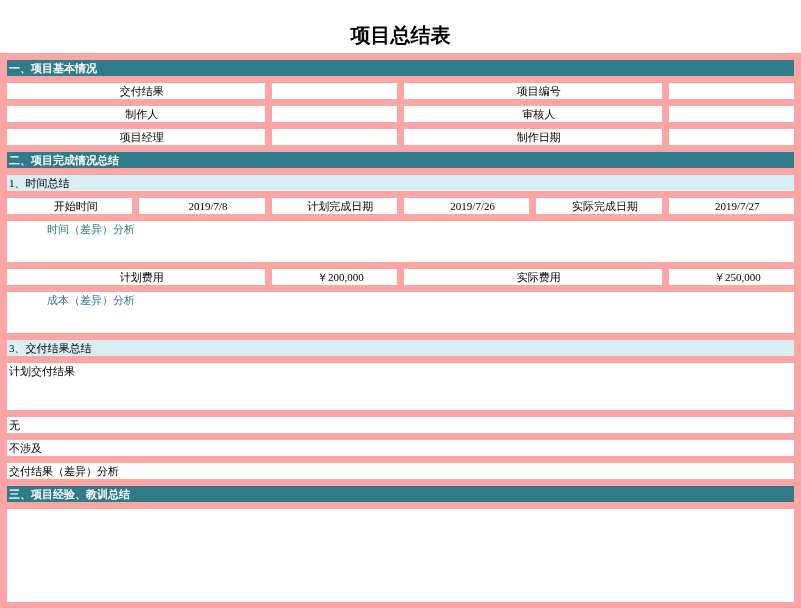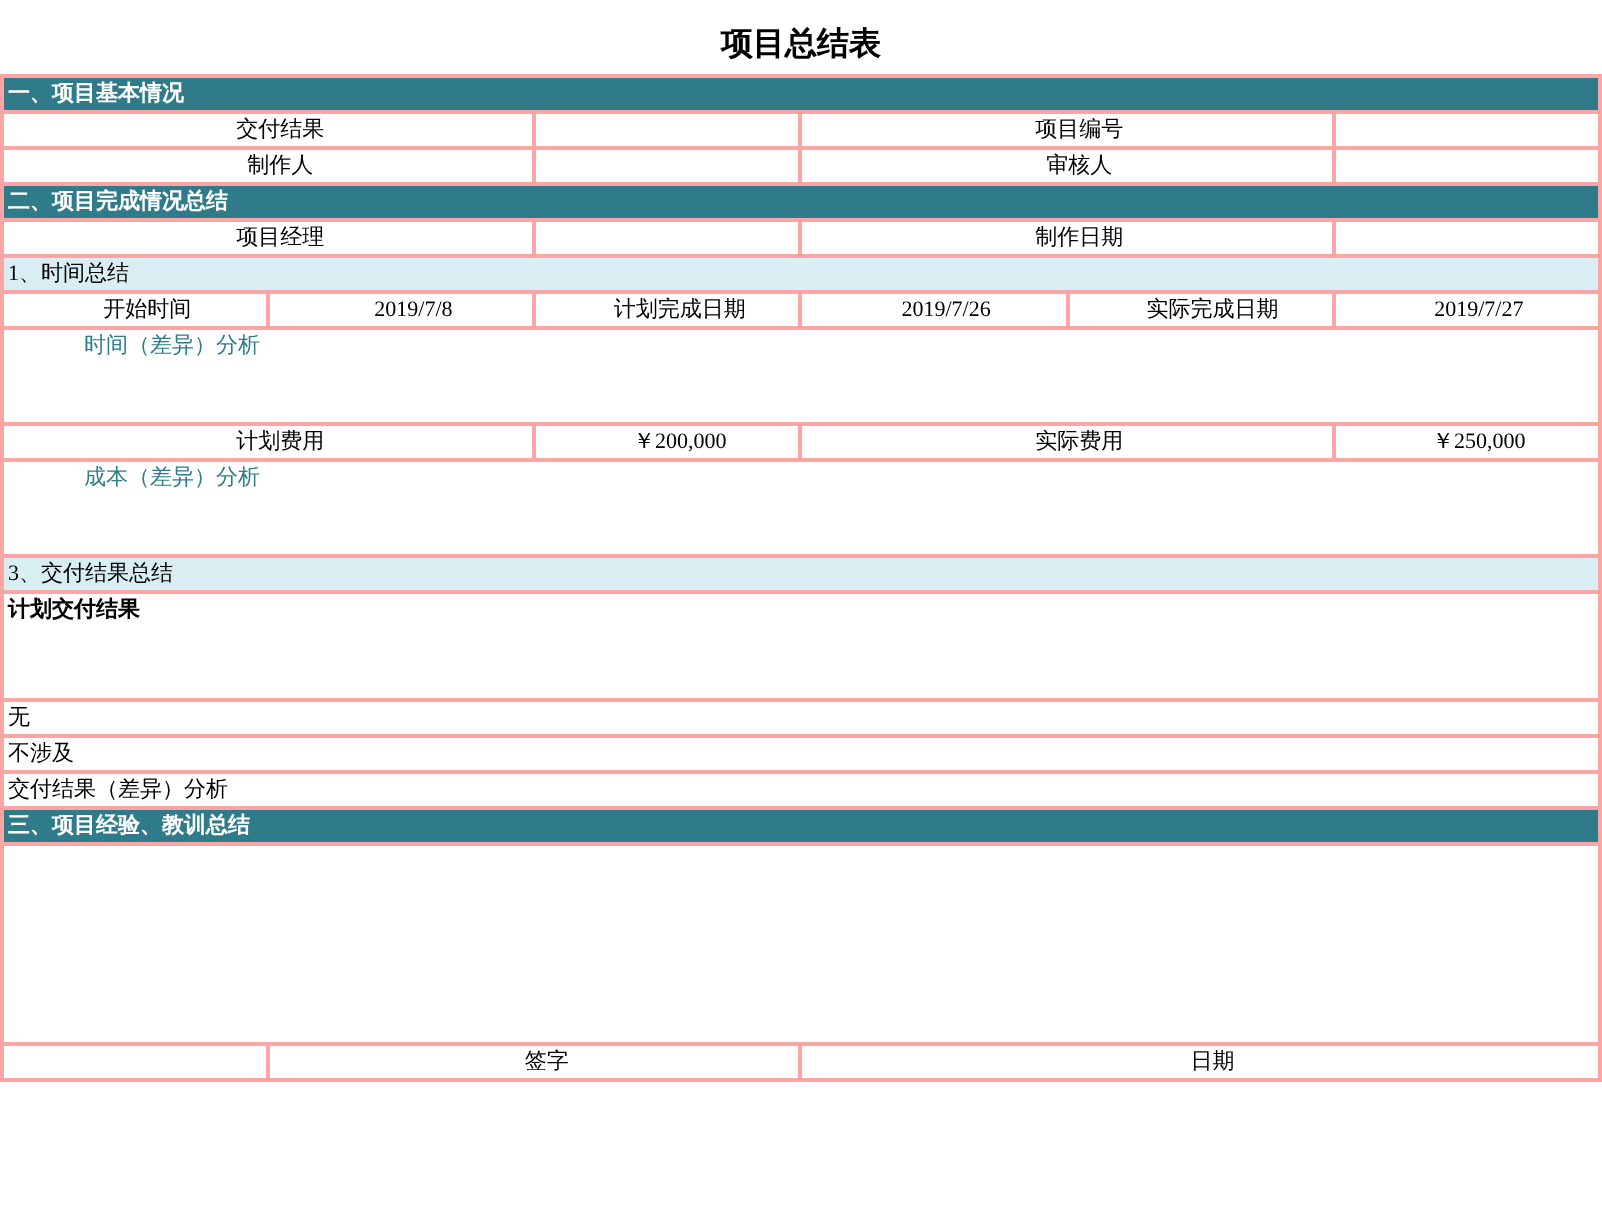--- a/index.html
+++ b/index.html
@@ -6,32 +6,32 @@
   body {
     margin: 0;
     padding: 0;
     font-family: "SimSun", "宋体", serif;
     font-size: 11px;
     background: #fff;
     width: 801px;
   }
   .title {
     text-align: center;
-    font-size: 16px;
+    font-size: 20px;
     font-weight: bold;
     font-family: "SimHei", "黑体", sans-serif;
-    padding: 12px 0 4px 0;
+    padding: 22px 0 4px 0;
   }
   table {
     border-collapse: collapse;
     width: 100%;
     table-layout: fixed;
   }
   td {
-    border: 2px solid #fca5a5;
+    border: 7px solid #fca5a5;
     padding: 1px 4px 1px 16px;
     height: 15px;
     line-height: 14px;
     vertical-align: middle;
     white-space: nowrap;
     overflow: hidden;
   }
   .hdr {
     background: #2f7b8a;
     color: #fff;
@@ -84,29 +84,29 @@
   <td colspan="2" class="c">项目编号</td>
   <td></td>
 </tr>
 <tr>
   <td colspan="2" class="c">制作人</td>
   <td></td>
   <td colspan="2" class="c">审核人</td>
   <td></td>
 </tr>
 <tr>
-        <td colspan="6" class="hdr">二、项目完成情况总结</td>
-      </tr>
-
-<tr>
   <td colspan="2" class="c">项目经理</td>
   <td></td>
   <td colspan="2" class="c">制作日期</td>
   <td></td>
 </tr>
+
+<tr>
+        <td colspan="6" class="hdr">二、项目完成情况总结</td>
+      </tr>
 
 <tr>
         <td colspan="6" class="sub">1、时间总结</td>
       </tr>
 <tr>
   <td class="c">开始时间</td>
   <td class="c">2019/7/8</td>
   <td class="c">计划完成日期</td>
   <td class="c">2019/7/26</td>
   <td class="c">实际完成日期</td>
@@ -123,21 +123,21 @@
   <td class="c">￥250,000</td>
 </tr>
 <tr>
         <td colspan="6" class="teal tall3">成本（差异）分析</td>
       </tr>
 
 <tr>
         <td colspan="6" class="sub">3、交付结果总结</td>
       </tr>
 <tr>
-        <td colspan="6" class="l teal-left tall4" style="color:#000;font-weight:bold;">计划交付结果</td>
+        <td colspan="6" class="l teal-left tall4" style="color:#000;">计划交付结果</td>
       </tr>
 <tr>
         <td colspan="6" class="l">无</td>
       </tr>
 <tr>
         <td colspan="6" class="l">不涉及</td>
       </tr>
 <tr>
         <td colspan="6" class="l">交付结果（差异）分析</td>
       </tr>

